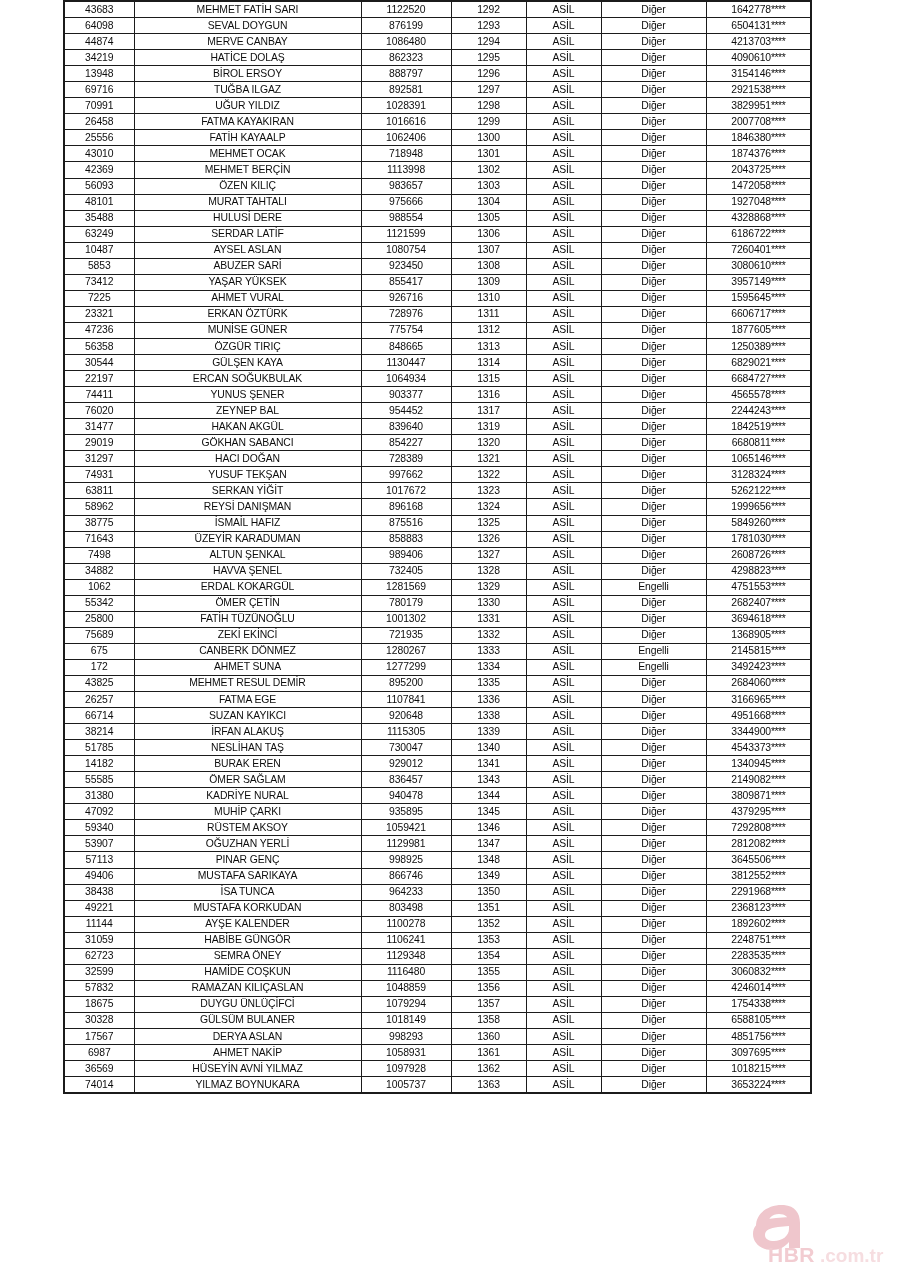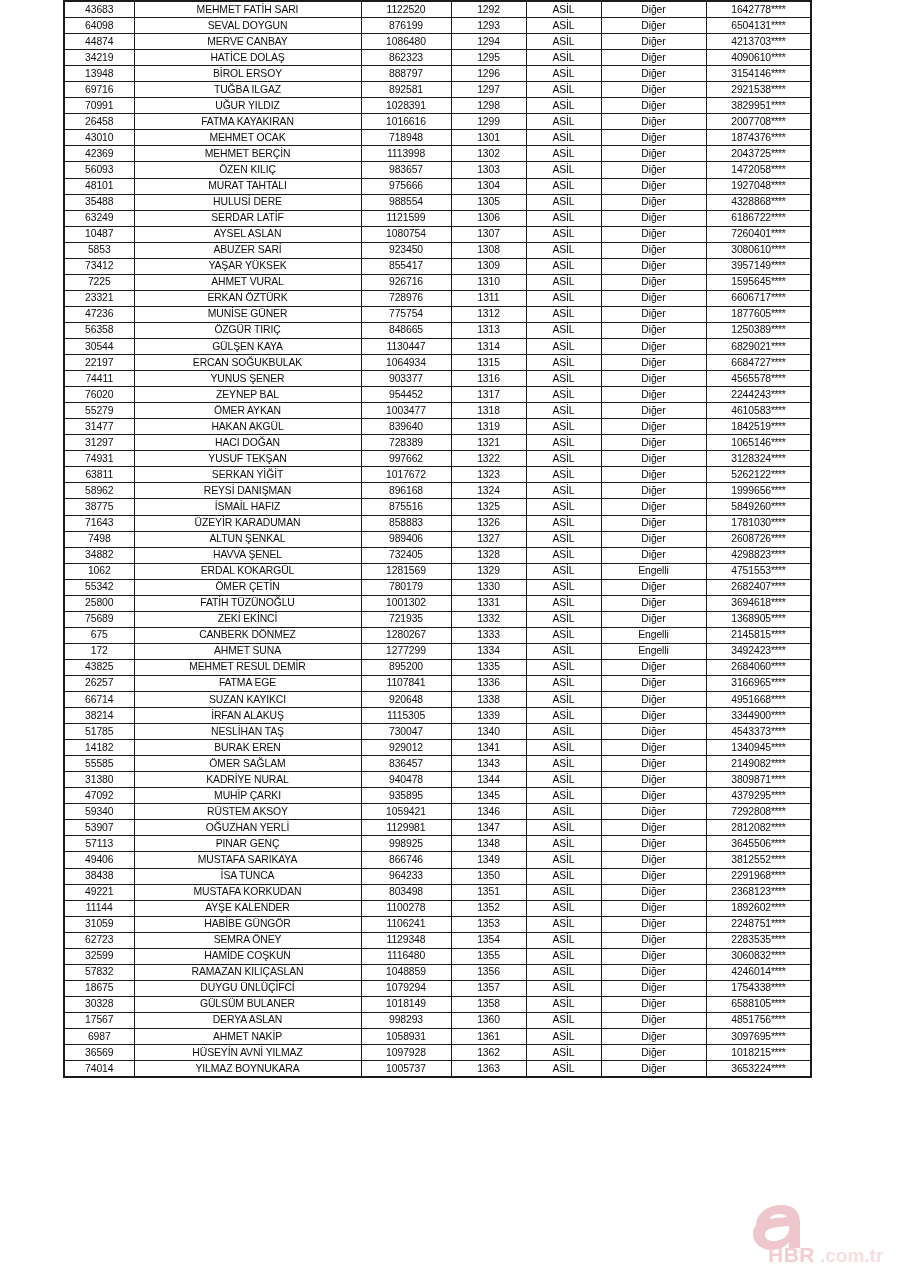--- a/index.html
+++ b/index.html
@@ -170,20 +170,29 @@
           <tr>
             <td>26458</td>
             <td class="cell-name">FATMA KAYAKIRAN</td>
             <td>1016616</td>
             <td>1299</td>
             <td>ASİL</td>
             <td>Diğer</td>
             <td class="cell-tc">2007708<span class="stars">****</span></td>
           </tr>
           <tr>
+            <td>25556</td>
+            <td class="cell-name">FATİH KAYAALP</td>
+            <td>1062406</td>
+            <td>1300</td>
+            <td>ASİL</td>
+            <td>Diğer</td>
+            <td class="cell-tc">1846380<span class="stars">****</span></td>
+          </tr>
+          <tr>
             <td>43010</td>
             <td class="cell-name">MEHMET OCAK</td>
             <td>718948</td>
             <td>1301</td>
             <td>ASİL</td>
             <td>Diğer</td>
             <td class="cell-tc">1874376<span class="stars">****</span></td>
           </tr>
           <tr>
             <td>42369</td>
@@ -323,36 +332,36 @@
           <tr>
             <td>76020</td>
             <td class="cell-name">ZEYNEP BAL</td>
             <td>954452</td>
             <td>1317</td>
             <td>ASİL</td>
             <td>Diğer</td>
             <td class="cell-tc">2244243<span class="stars">****</span></td>
           </tr>
           <tr>
-            <td>55279</td>
-            <td class="cell-name">ÖMER AYKAN</td>
-            <td>1003477</td>
-            <td>1318</td>
-            <td>ASİL</td>
-            <td>Diğer</td>
-            <td class="cell-tc">4610583<span class="stars">****</span></td>
-          </tr>
-          <tr>
             <td>31477</td>
             <td class="cell-name">HAKAN AKGÜL</td>
             <td>839640</td>
             <td>1319</td>
             <td>ASİL</td>
             <td>Diğer</td>
             <td class="cell-tc">1842519<span class="stars">****</span></td>
+          </tr>
+          <tr>
+            <td>29019</td>
+            <td class="cell-name">GÖKHAN SABANCI</td>
+            <td>854227</td>
+            <td>1320</td>
+            <td>ASİL</td>
+            <td>Diğer</td>
+            <td class="cell-tc">6680811<span class="stars">****</span></td>
           </tr>
           <tr>
             <td>31297</td>
             <td class="cell-name">HACI DOĞAN</td>
             <td>728389</td>
             <td>1321</td>
             <td>ASİL</td>
             <td>Diğer</td>
             <td class="cell-tc">1065146<span class="stars">****</span></td>
           </tr>

